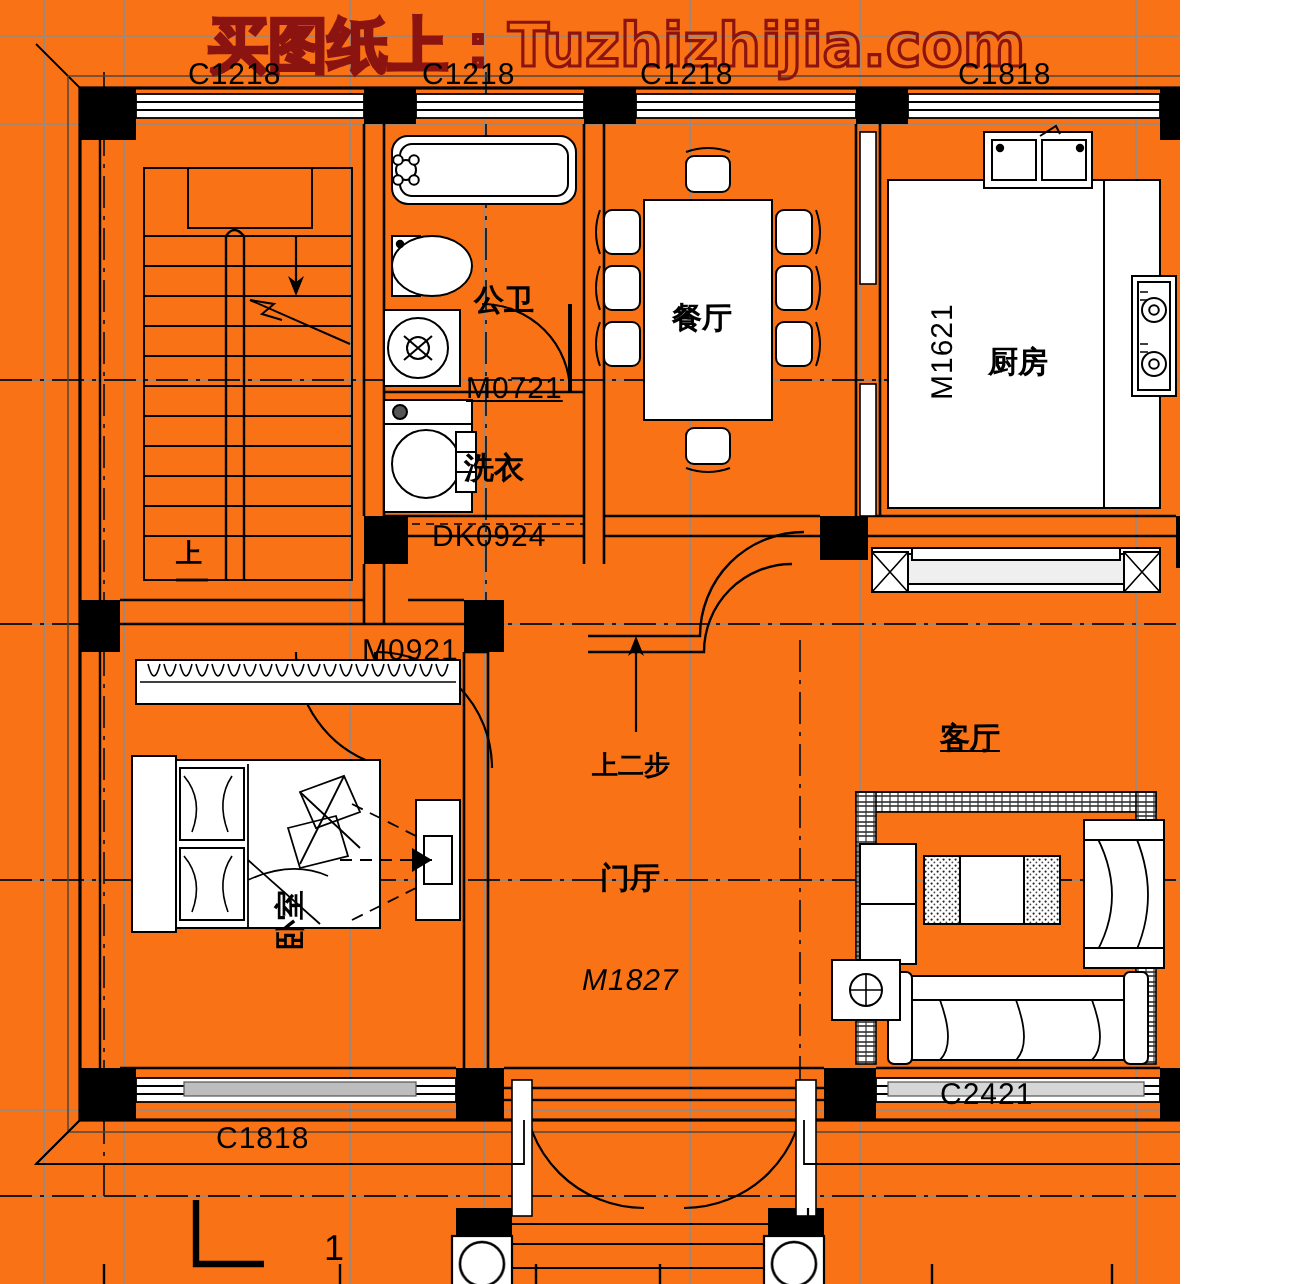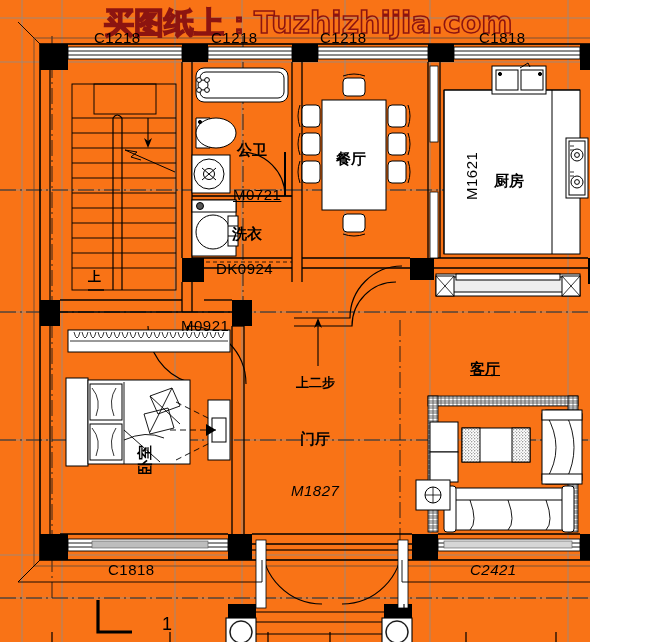--- a/index.html
+++ b/index.html
@@ -422,21 +422,21 @@
 
 </svg>
 
 <div id="watermark">买图纸上：Tuzhizhijia.com</div>
 
 <div class="lbl code" style="left:94px;top:29px;">C1218</div>
 <div class="lbl code" style="left:211px;top:29px;">C1218</div>
 <div class="lbl code" style="left:320px;top:29px;">C1218</div>
 <div class="lbl code" style="left:479px;top:29px;">C1818</div>
 <div class="lbl code" style="left:108px;top:561px;">C1818</div>
-<div class="lbl code" style="left:470px;top:561px;font-style:italic;">C2421</div>
+<div class="lbl code" style="left:470px;top:539px;">C2421</div>
 
 <div class="lbl code" style="left:233px;top:186px;text-decoration:underline;">M0721</div>
 <div class="lbl code" style="left:216px;top:260px;">DK0924</div>
 <div class="lbl code" style="left:181px;top:317px;">M0921</div>
 <div class="lbl code" style="left:291px;top:482px;font-style:italic;">M1827</div>
 <div class="lbl code vert" style="left:463px;top:200px;">M1621</div>
 
 <div class="lbl room-sm" style="left:88px;top:268px;">上</div>
 <div class="lbl room" style="left:237px;top:124px;margin-top:17px;">公卫</div>
 <div class="lbl room" style="left:232px;top:225px;">洗衣</div>

